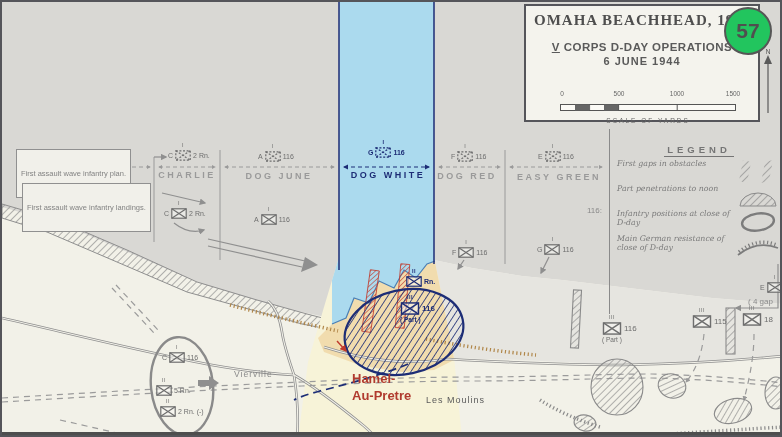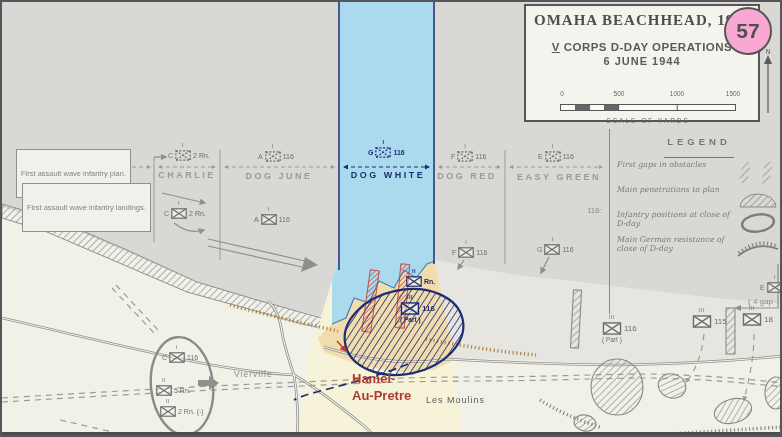--- a/index.html
+++ b/index.html
@@ -14,30 +14,30 @@
   .t-main{margin:6px 6px 0 8px;font-family:"Liberation Serif",serif;font-weight:700;
           font-size:15px;letter-spacing:1px;white-space:nowrap;}
   .t-sub1{margin:12px 0 0 0;text-align:center;font-size:11.5px;font-weight:700;color:#5a5a5a;letter-spacing:.5px;}
   .t-sub1 .roman{text-decoration:underline;}
   .t-sub2{margin:2px 0 0 0;text-align:center;font-size:11px;font-weight:700;color:#5a5a5a;letter-spacing:1px;}
   .scale-wrap{position:absolute;left:34px;top:84px;width:176px;height:30px;}
   .scale-labels{position:relative;height:8px;font-size:6.5px;color:#666;}
   .scale-labels span{position:absolute;transform:translateX(-50%);}
   .scale-caption{text-align:center;font-size:6.5px;letter-spacing:2px;color:#666;margin-top:1px;}
   .mapnum{position:absolute;left:722px;top:5px;width:44px;height:44px;border:2.5px solid #565656;
-          border-radius:50%;background:#f9a8d4;display:flex;align-items:center;justify-content:center;
+          border-radius:50%;background:#22c55e;display:flex;align-items:center;justify-content:center;
           font-size:21px;font-weight:700;color:#4f4f4f;z-index:3;}
   .north{position:absolute;left:758px;top:46px;width:16px;height:70px;text-align:center;color:#5a5a5a;z-index:3;}
   .north .n-lbl{font-size:7px;display:block;}
 
   
   .legend{position:absolute;left:607px;top:127px;width:174px;height:185px;border-left:1.5px solid #8a8a8a;
           padding:3px 2px 0 7px;box-sizing:border-box;color:#7b7b7b;}
-  .lg-title{width:70px;margin:4px auto 3px auto;text-align:center;font-size:9.5px;font-weight:700;
-            letter-spacing:4px;color:#757575;border-bottom:1.2px solid #757575;padding-bottom:10px;}
+  .lg-title{width:70px;margin:12px auto 3px auto;text-align:center;font-size:9.5px;font-weight:700;
+            letter-spacing:4px;color:#757575;border-bottom:1.2px solid #757575;padding-bottom:1px;}
   .lg-row{display:flex;gap:5px;margin:1px 0;}
   .lg-text{flex:1;font-family:"DejaVu Serif",serif;font-style:italic;font-size:7.8px;line-height:1.1;}
   .lg-sym{flex:0 0 46px;height:24px;}
 
   
   .callout{position:absolute;border:1px solid #909090;background:#f1f0ea;color:#838383;
            font-size:7.5px;padding:19px 4px;white-space:nowrap;z-index:2;}
 
   
   .sector{position:absolute;transform:translateX(-50%);font-size:9px;font-weight:700;
@@ -237,21 +237,21 @@
     <div class="lg-title">LEGEND</div>
 
     <div class="lg-row">
       <div class="lg-text">First gaps in obstacles</div>
       <svg class="lg-sym" viewBox="0 0 46 24">
         <polygon points="8,0 16,2 12,23 4,21" fill="url(#hatchGrey)"></polygon>
         <polygon points="30,2 38,0 34,21 26,23" fill="url(#hatchGrey)"></polygon>
       </svg>
     </div>
     <div class="lg-row">
-      <div class="lg-text">Main penetrations to plan</div>
+      <div class="lg-text">Part penetrations to noon</div>
       <svg class="lg-sym" viewBox="0 0 46 24">
         <path d="M5,21 A18,13 0 0 1 41,21 Z" fill="url(#hatchGrey)" stroke="#8a8a8a" stroke-width="1"></path>
       </svg>
     </div>
     <div class="lg-row">
       <div class="lg-text">Infantry positions at close of D-day</div>
       <svg class="lg-sym" viewBox="0 0 46 24">
         <ellipse cx="23" cy="12" rx="16" ry="8.5" transform="rotate(-8 23 12)" fill="none" stroke="#7c7c7c" stroke-width="2.4"></ellipse>
       </svg>
     </div>

